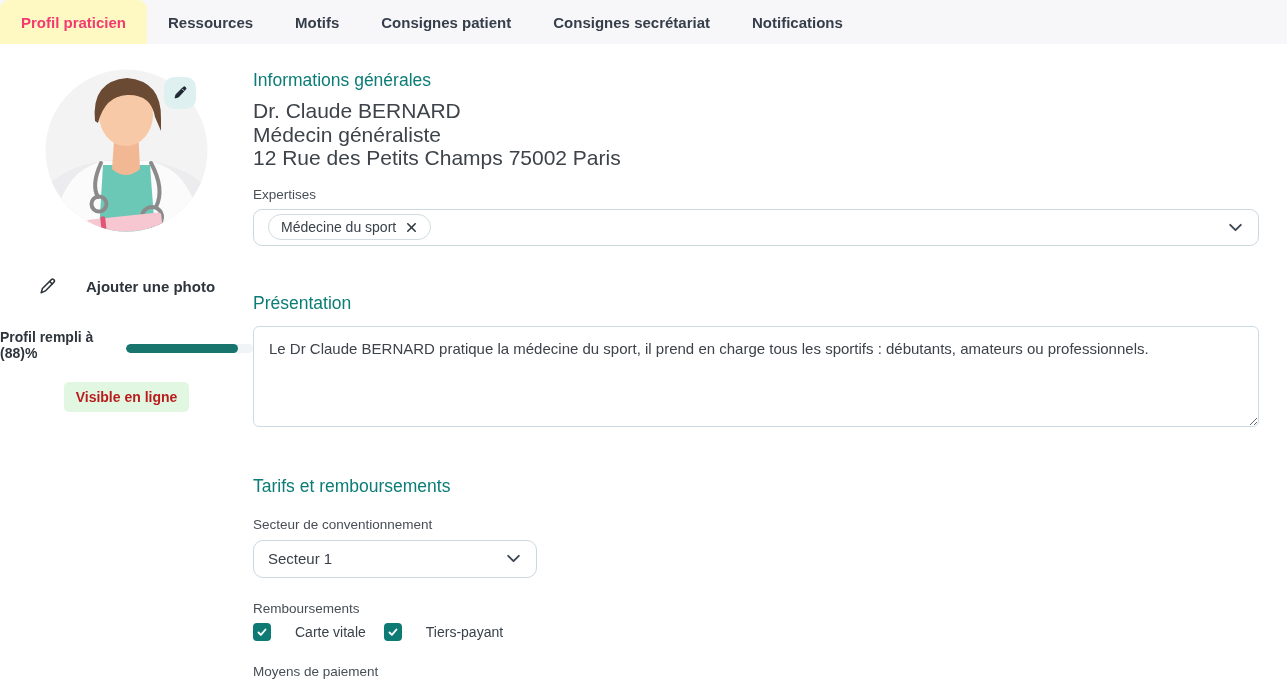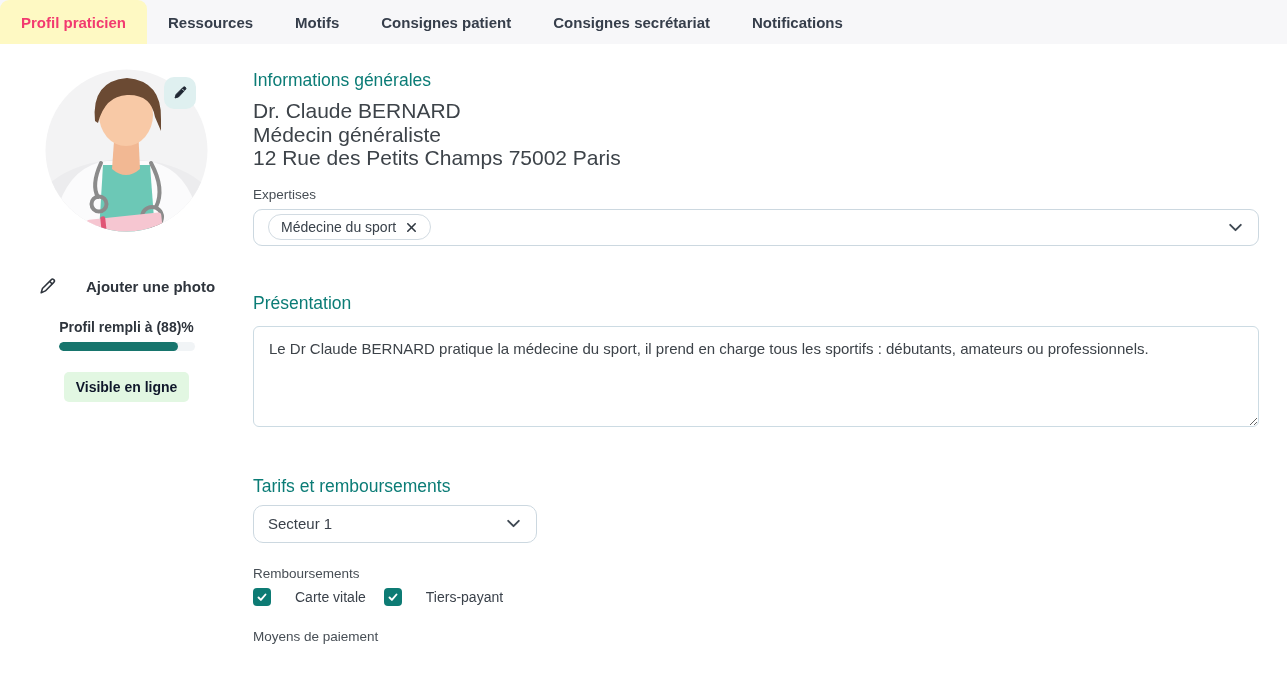--- a/index.html
+++ b/index.html
@@ -19,26 +19,26 @@
   .main { flex: 1; padding: 26px 28px 0 0; }
 
   
   .avatar-wrap { position: relative; width: 163px; height: 163px; }
   .avatar-edit-btn { position: absolute; top: 8px; right: 12px; width: 32px; height: 32px;
       background: #dff0f0; border: none; border-radius: 10px; display: flex;
       align-items: center; justify-content: center; cursor: pointer; }
   .add-photo { display: flex; align-items: center; gap: 29px; margin-top: 45px;
       font-size: 15px; font-weight: 700; color: #2e343c; cursor: pointer; background: none; border: none;
       font-family: inherit; }
-  .progress-block { margin-top: 23px; display: flex; flex-direction: column; align-items: center; }
+  .progress-block { margin-top: 33px; display: flex; flex-direction: row; align-items: center; }
   .progress-label { font-size: 14px; font-weight: 700; color: #2e343c; }
   .progress-track { margin-top: 7px; width: 136px; height: 9px; border-radius: 5px;
       background: #f1f4f6; overflow: hidden; }
   .progress-fill { height: 100%; border-radius: 5px; background: #17756d; }
-  .online-badge { margin-top: 21px; background: #e2f7e2; color: #0f172a; font-size: 14px;
+  .online-badge { margin-top: 21px; background: #e2f7e2; color: #b91c1c; font-size: 14px;
       font-weight: 700; padding: 7px 12px; border-radius: 5px; }
 
   
   .section-title { color: #0b7c76; font-size: 17.5px; font-weight: 400; }
   .info-line { font-size: 21px; color: #3d4349; line-height: 23.5px; }
   .info-line:first-of-type { margin-top: 8px; }
   .field-label { font-size: 13.5px; color: #474e55; }
 
   .select-box { border: 1px solid #ccd8e0; border-radius: 9px; height: 37px;
       display: flex; align-items: center; justify-content: space-between;
@@ -166,20 +166,21 @@
       </div>
     </div>
 
     
     <h2 class="section-title presentation-title">Présentation</h2>
     <textarea class="presentation-textarea" style="">Le Dr Claude BERNARD pratique la médecine du sport, il prend en charge tous les sportifs : débutants, amateurs ou professionnels.</textarea>
 
     
     <h2 class="section-title tarifs-title">Tarifs et remboursements</h2>
 
+    <label class="field-label sector-label">Secteur de conventionnement</label>
     <div class="select-box sector-select">
       <span class="value">Secteur 1</span>
       <span class="icon">
         <svg width="17" height="17" viewBox="0 0 16 16" fill="none" stroke="#3e4852" stroke-width="1.8" stroke-linecap="round" stroke-linejoin="round">
             <path d="M3 5.5l5 5 5-5"></path>
           </svg>
       </span>
     </div>
 
     <label class="field-label check-group-label">Remboursements</label>

